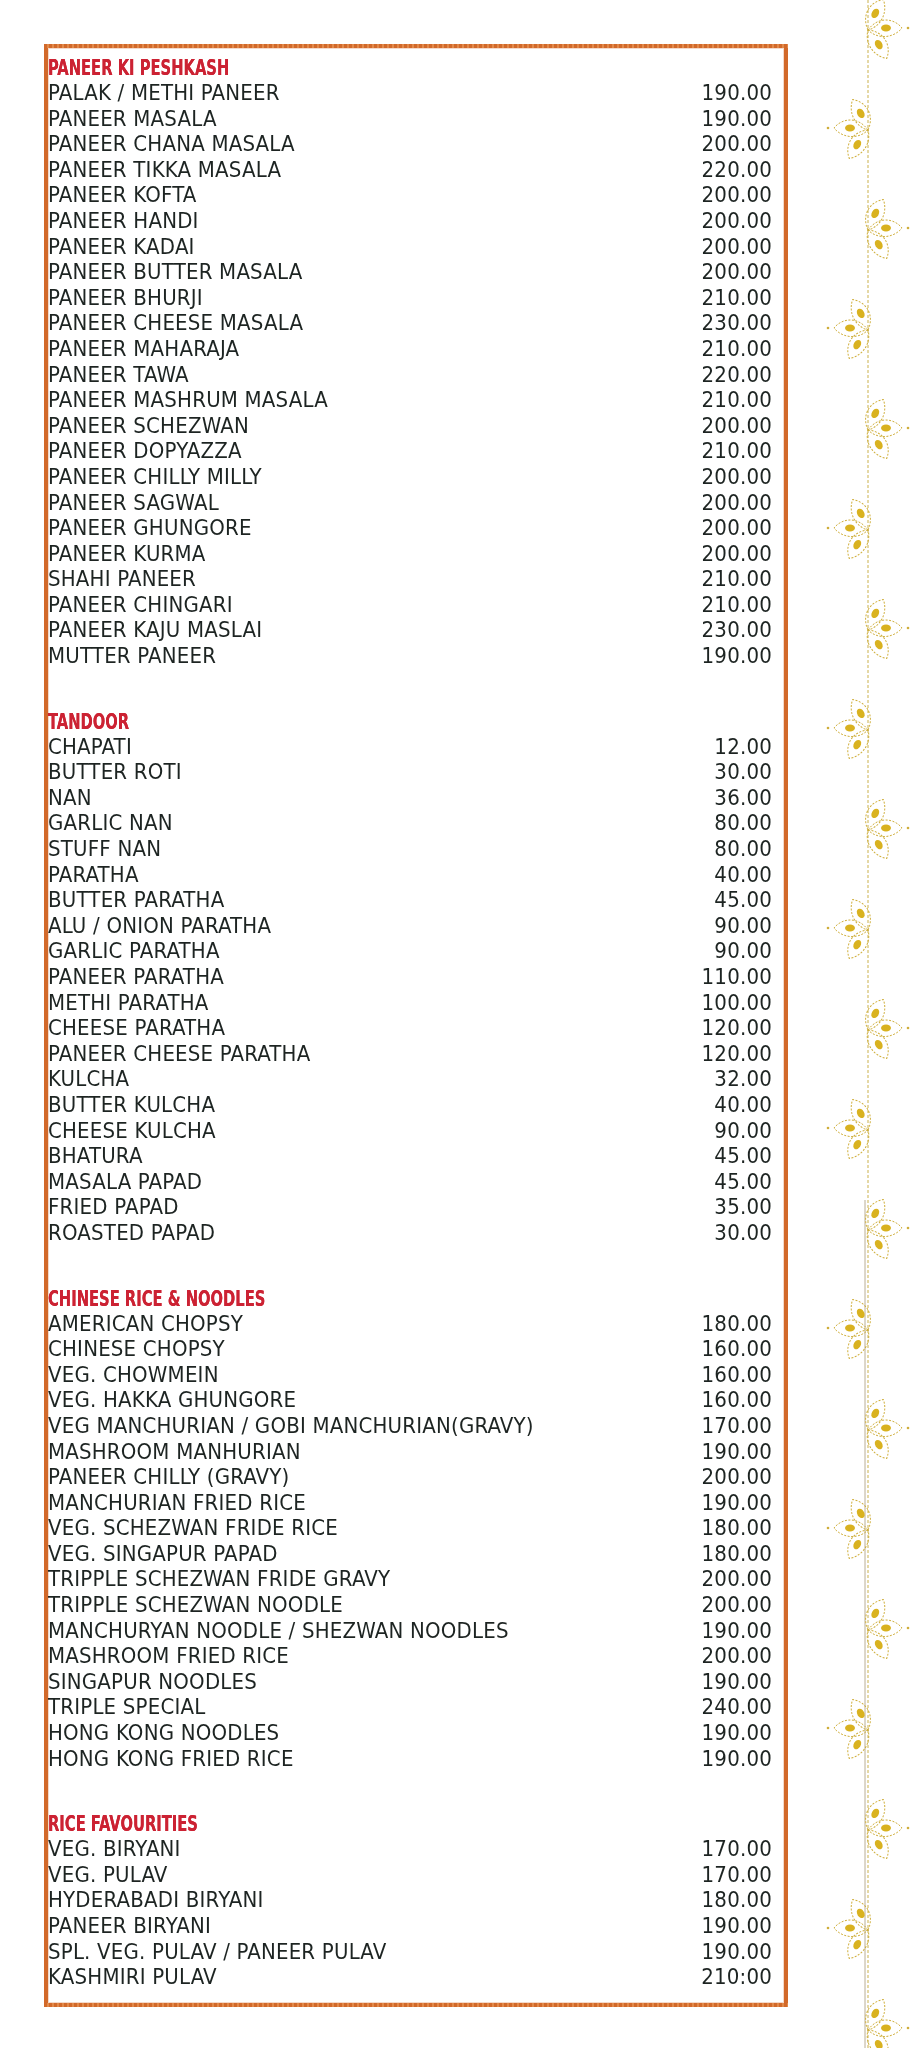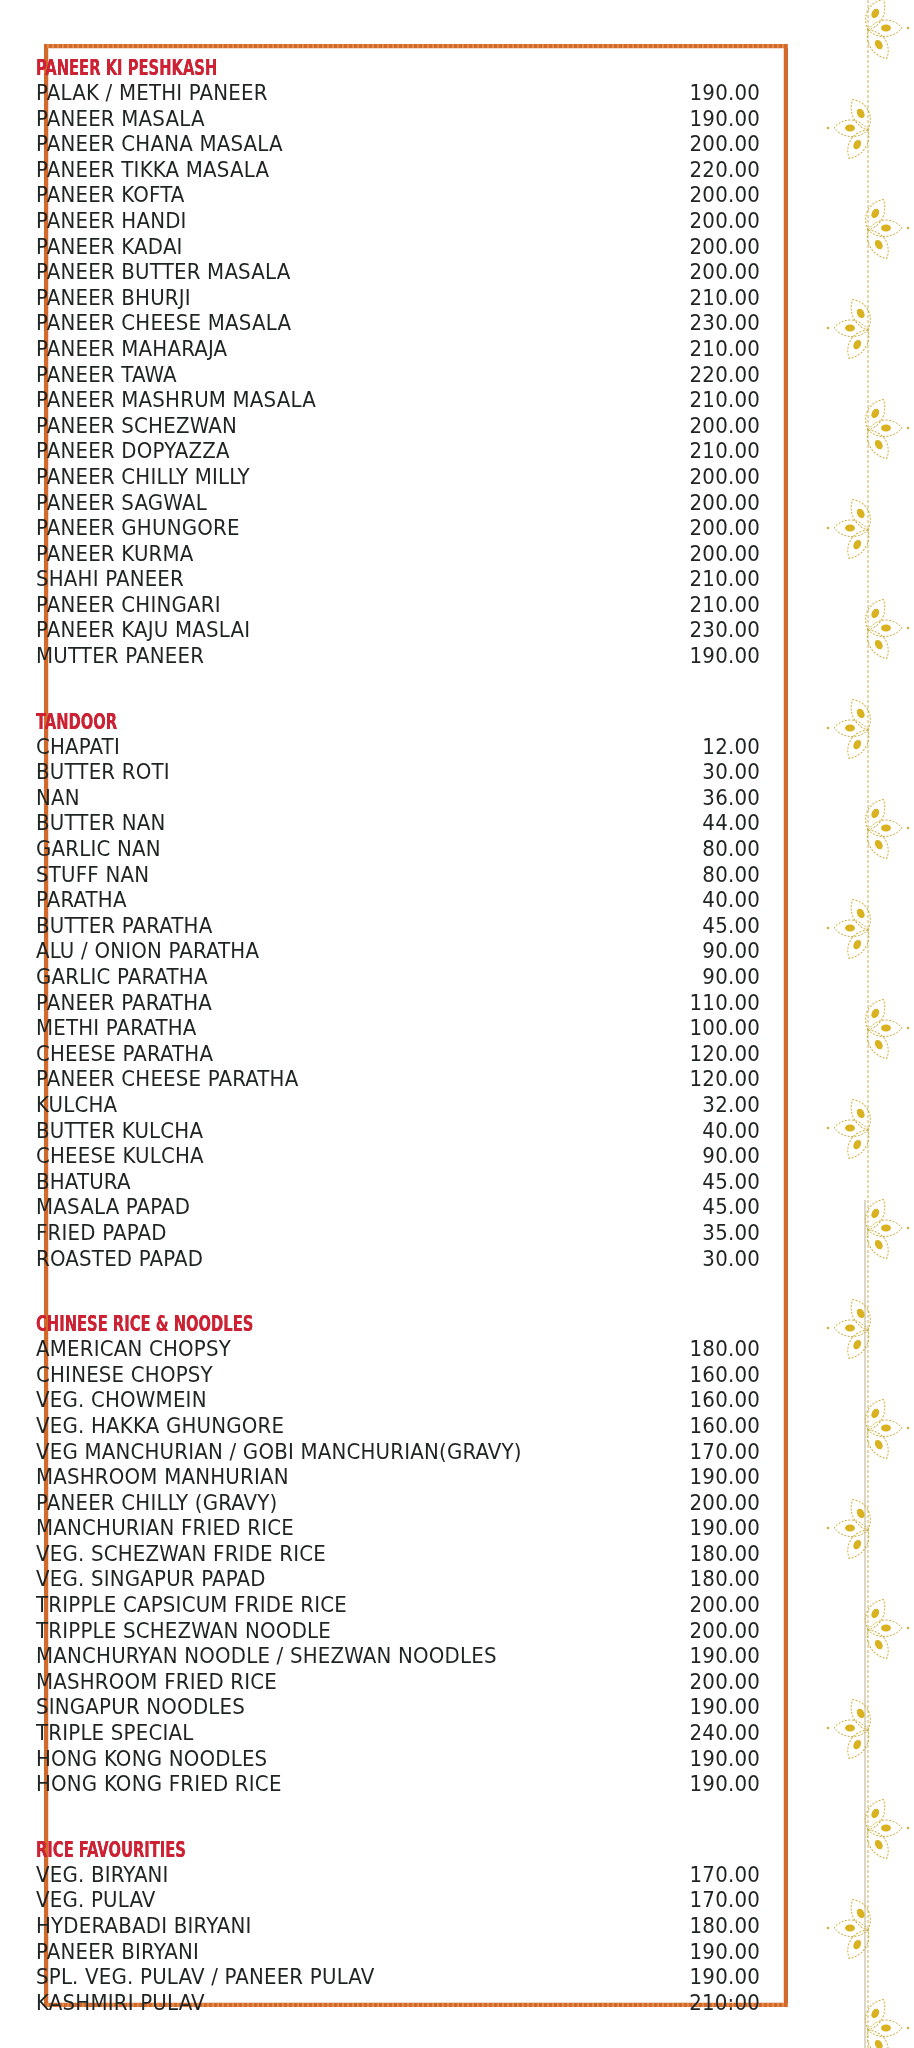--- a/index.html
+++ b/index.html
@@ -14,21 +14,21 @@
     box-shadow: inset 0 0 0 1px rgba(210,105,42,0.25);
   }
   .frame::before {
     content:""; position:absolute; left:-4px; right:-4px; top:-4px; height:4px;
     background:repeating-linear-gradient(90deg,#d2692a 0 3px,#e28a4a 3px 5px);
   }
   .frame::after {
     content:""; position:absolute; left:-4px; right:-4px; bottom:-4px; height:4px;
     background:repeating-linear-gradient(90deg,#d2692a 0 3px,#e28a4a 3px 5px);
   }
-  .menu { position:absolute; left:36px; top:56px; width:724px; }
+  .menu { position:absolute; left:48px; top:56px; width:724px; }
   .section { margin:0; }
   .section + .section { margin-top:41px; }
   .sec-title {
     color:#cc2233; font-family:"Liberation Sans Narrow","DejaVu Sans Condensed","Liberation Sans",sans-serif;
     font-weight:bold; font-size:21px; line-height:24px; height:24px;
     transform:scaleX(0.78); transform-origin:left center; letter-spacing:0px;
     text-shadow:0 0 0.6px #cc2233;
   }
   .row {
     display:flex; justify-content:space-between; align-items:baseline;
@@ -151,24 +151,20 @@
       </div>
       <div class="row">
         <span class="name">BUTTER ROTI</span>
         <span class="price">30.00</span>
       </div>
       <div class="row">
         <span class="name">NAN</span>
         <span class="price">36.00</span>
       </div>
       <div class="row">
-        <span class="name">BUTTER NAN</span>
-        <span class="price">44.00</span>
-      </div>
-      <div class="row">
         <span class="name">GARLIC NAN</span>
         <span class="price">80.00</span>
       </div>
       <div class="row">
         <span class="name">STUFF NAN</span>
         <span class="price">80.00</span>
       </div>
       <div class="row">
         <span class="name">PARATHA</span>
         <span class="price">40.00</span>
@@ -266,21 +262,21 @@
       </div>
       <div class="row">
         <span class="name">VEG. SCHEZWAN FRIDE RICE</span>
         <span class="price">180.00</span>
       </div>
       <div class="row">
         <span class="name">VEG. SINGAPUR PAPAD</span>
         <span class="price">180.00</span>
       </div>
       <div class="row">
-        <span class="name">TRIPPLE CAPSICUM FRIDE RICE</span>
+        <span class="name">TRIPPLE SCHEZWAN FRIDE GRAVY</span>
         <span class="price">200.00</span>
       </div>
       <div class="row">
         <span class="name">TRIPPLE SCHEZWAN NOODLE</span>
         <span class="price">200.00</span>
       </div>
       <div class="row">
         <span class="name">MANCHURYAN NOODLE / SHEZWAN NOODLES</span>
         <span class="price">190.00</span>
       </div>

